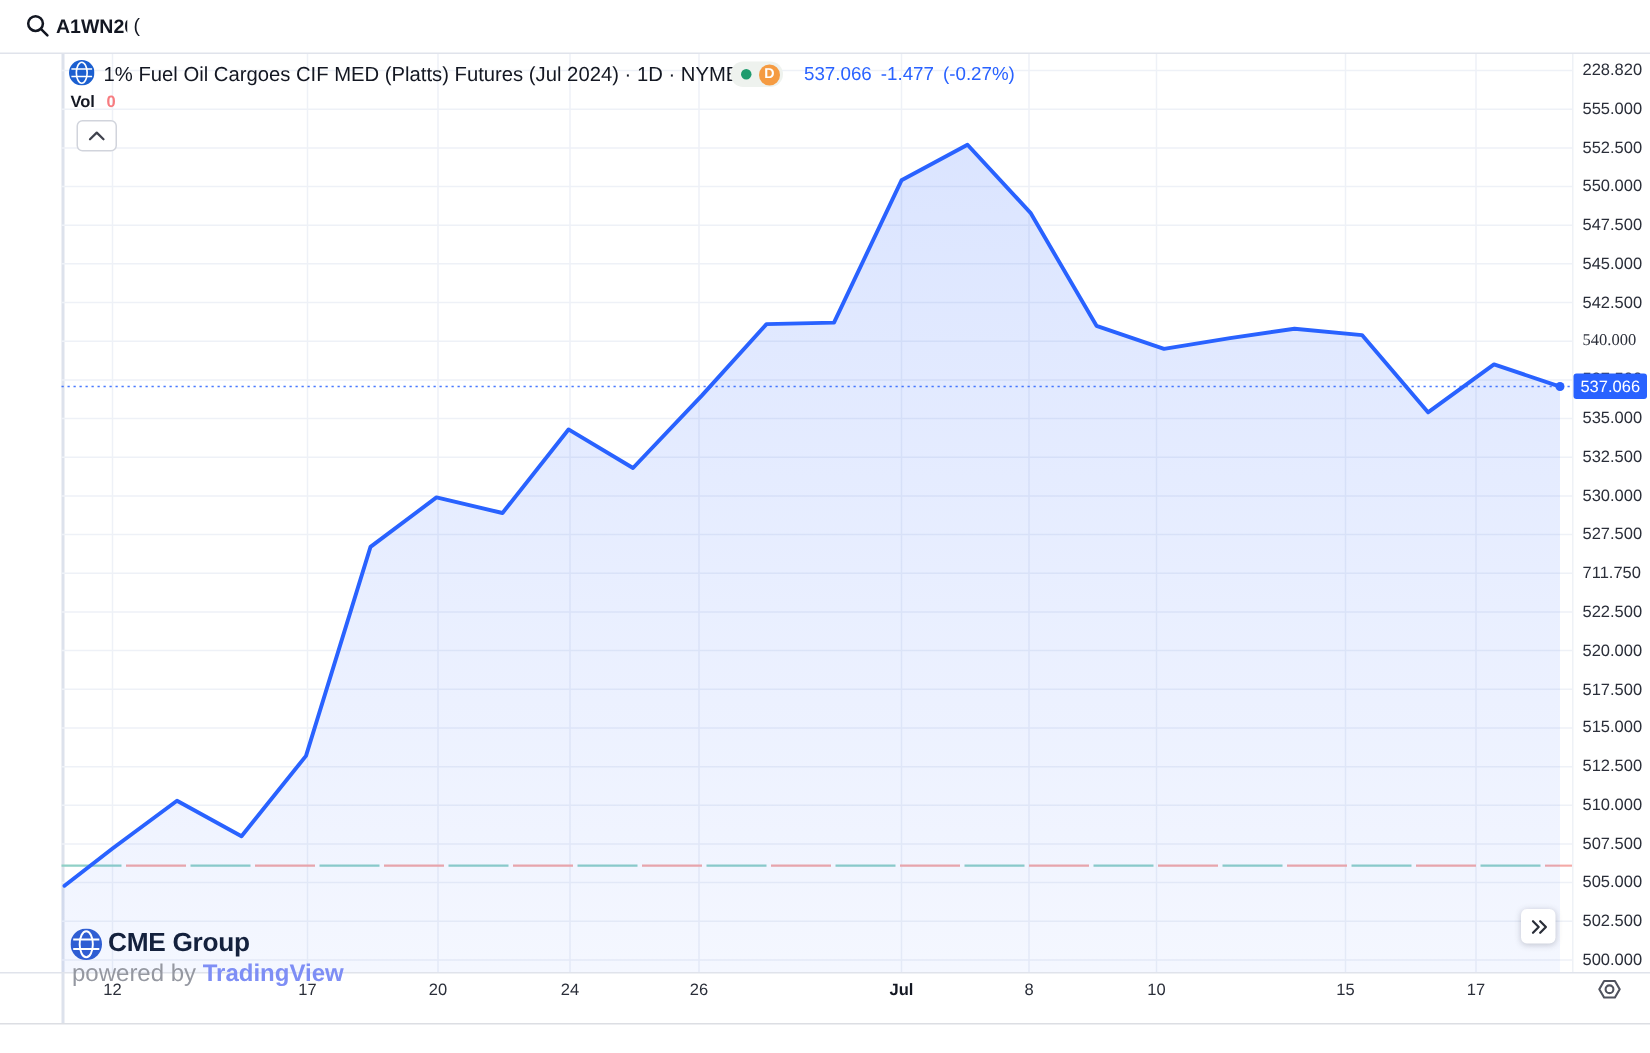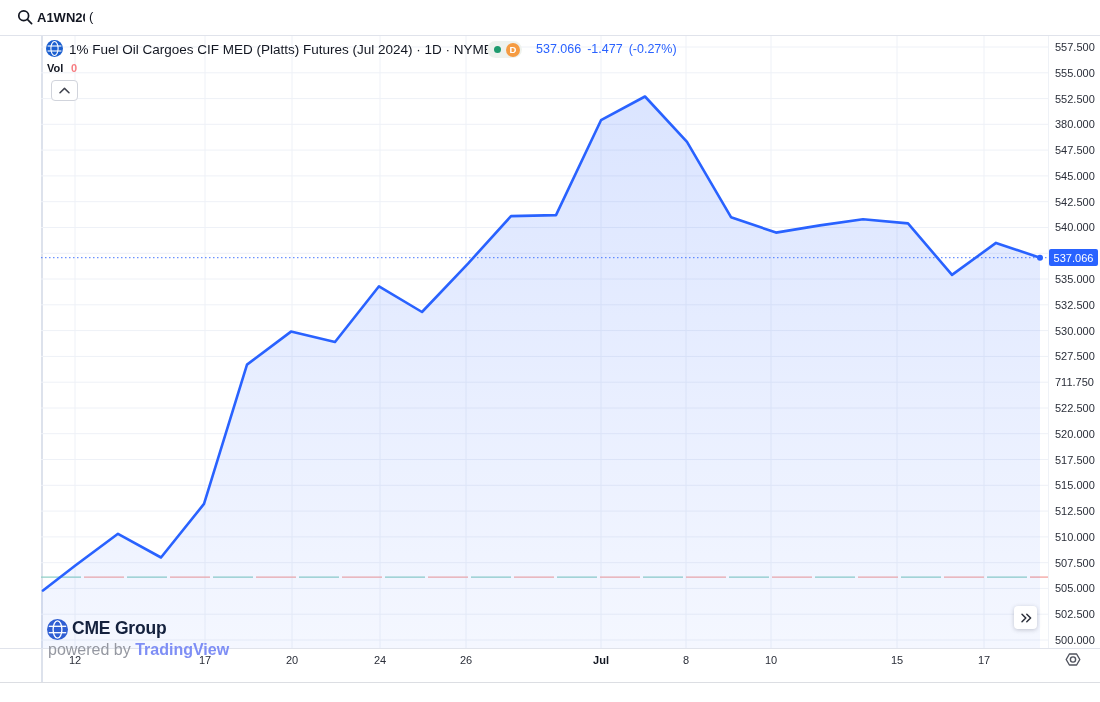--- a/index.html
+++ b/index.html
@@ -145,28 +145,28 @@
 
   <div class="vol-label">Vol</div>
   <div class="vol-value">0</div>
   <button class="collapse-btn">
     <svg width="13" height="9" viewBox="0 0 13 9">
       <polyline points="2,6.8 6.5,2.4 11,6.8" fill="none" stroke="#40434e" stroke-width="1.5" stroke-linecap="round" stroke-linejoin="round"></polyline>
     </svg>
   </button>
 
   <div id="price-axis">
-      <div class="ylabel" style="top: 6px;">557.500</div>
+      <div class="ylabel" style="top: 6px;">228.820</div>
       <div class="ylabel" style="top: 31.7826px;">555.000</div>
       <div class="ylabel" style="top: 57.5652px;">552.500</div>
-      <div class="ylabel" style="top: 83.3478px;">380.000</div>
+      <div class="ylabel" style="top: 83.3478px;">550.000</div>
       <div class="ylabel" style="top: 109.13px;">547.500</div>
       <div class="ylabel" style="top: 134.913px;">545.000</div>
       <div class="ylabel" style="top: 160.696px;">542.500</div>
-      <div class="ylabel" style="top: 186.478px;">540.000</div>
+      <div class="ylabel" style="top: 186.478px; font-family: Liberation Serif, serif;">540.000</div>
       <div class="ylabel" style="top: 212.261px;">537.500</div>
       <div class="ylabel" style="top: 238.043px;">535.000</div>
       <div class="ylabel" style="top: 263.826px;">532.500</div>
       <div class="ylabel" style="top: 289.609px;">530.000</div>
       <div class="ylabel" style="top: 315.391px;">527.500</div>
       <div class="ylabel" style="top: 341.174px;">711.750</div>
       <div class="ylabel" style="top: 366.957px;">522.500</div>
       <div class="ylabel" style="top: 392.739px;">520.000</div>
       <div class="ylabel" style="top: 418.522px;">517.500</div>
       <div class="ylabel" style="top: 444.304px;">515.000</div>

